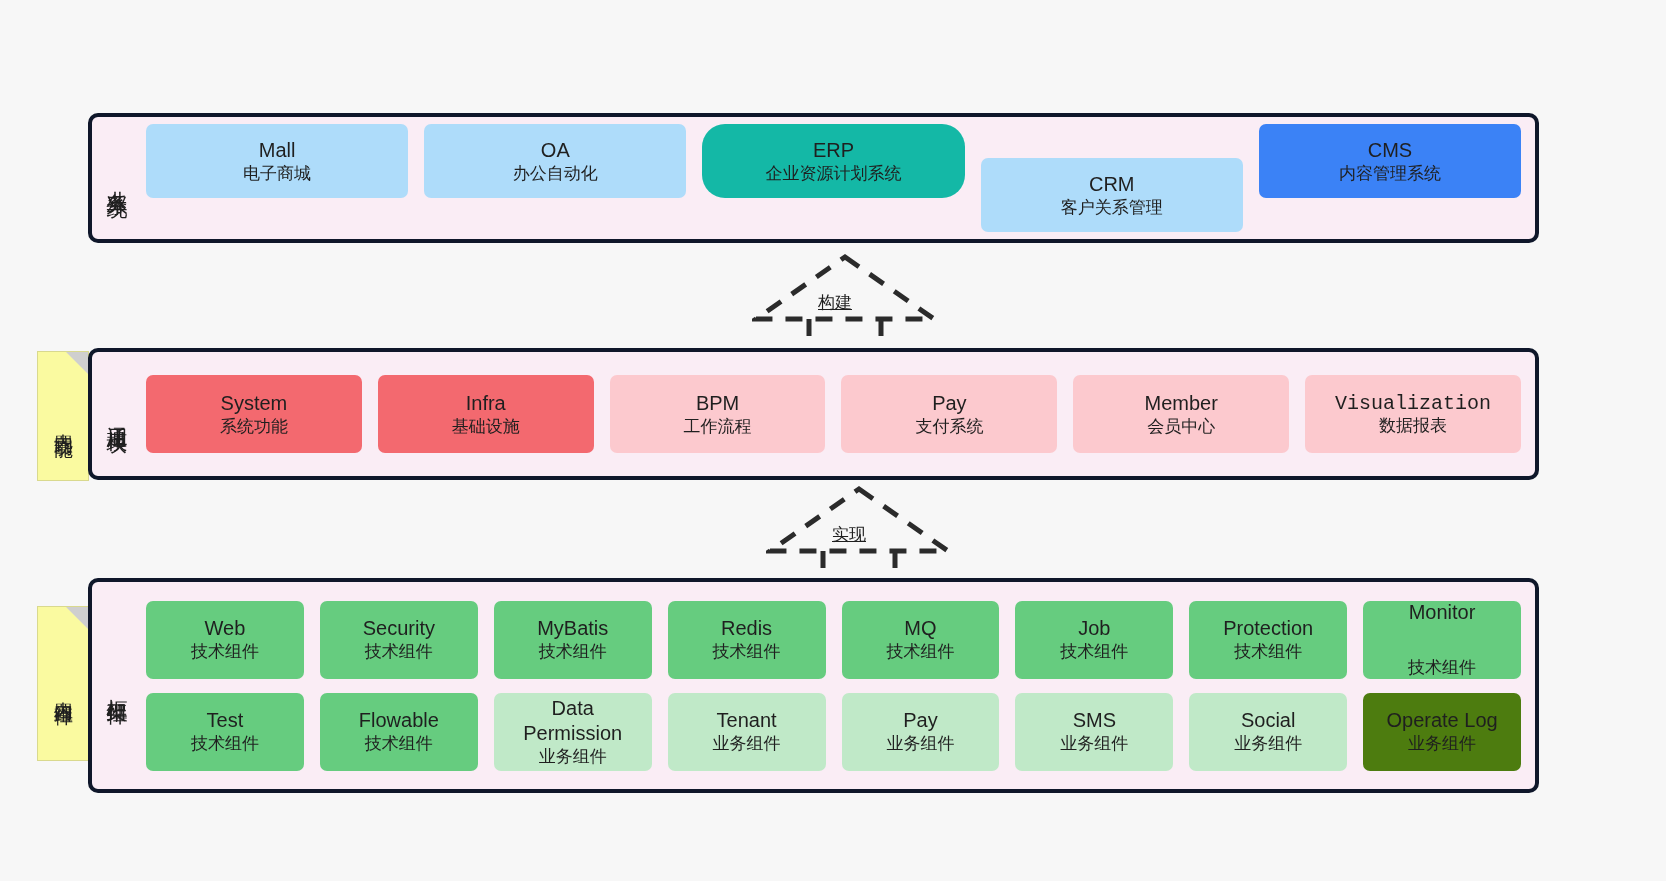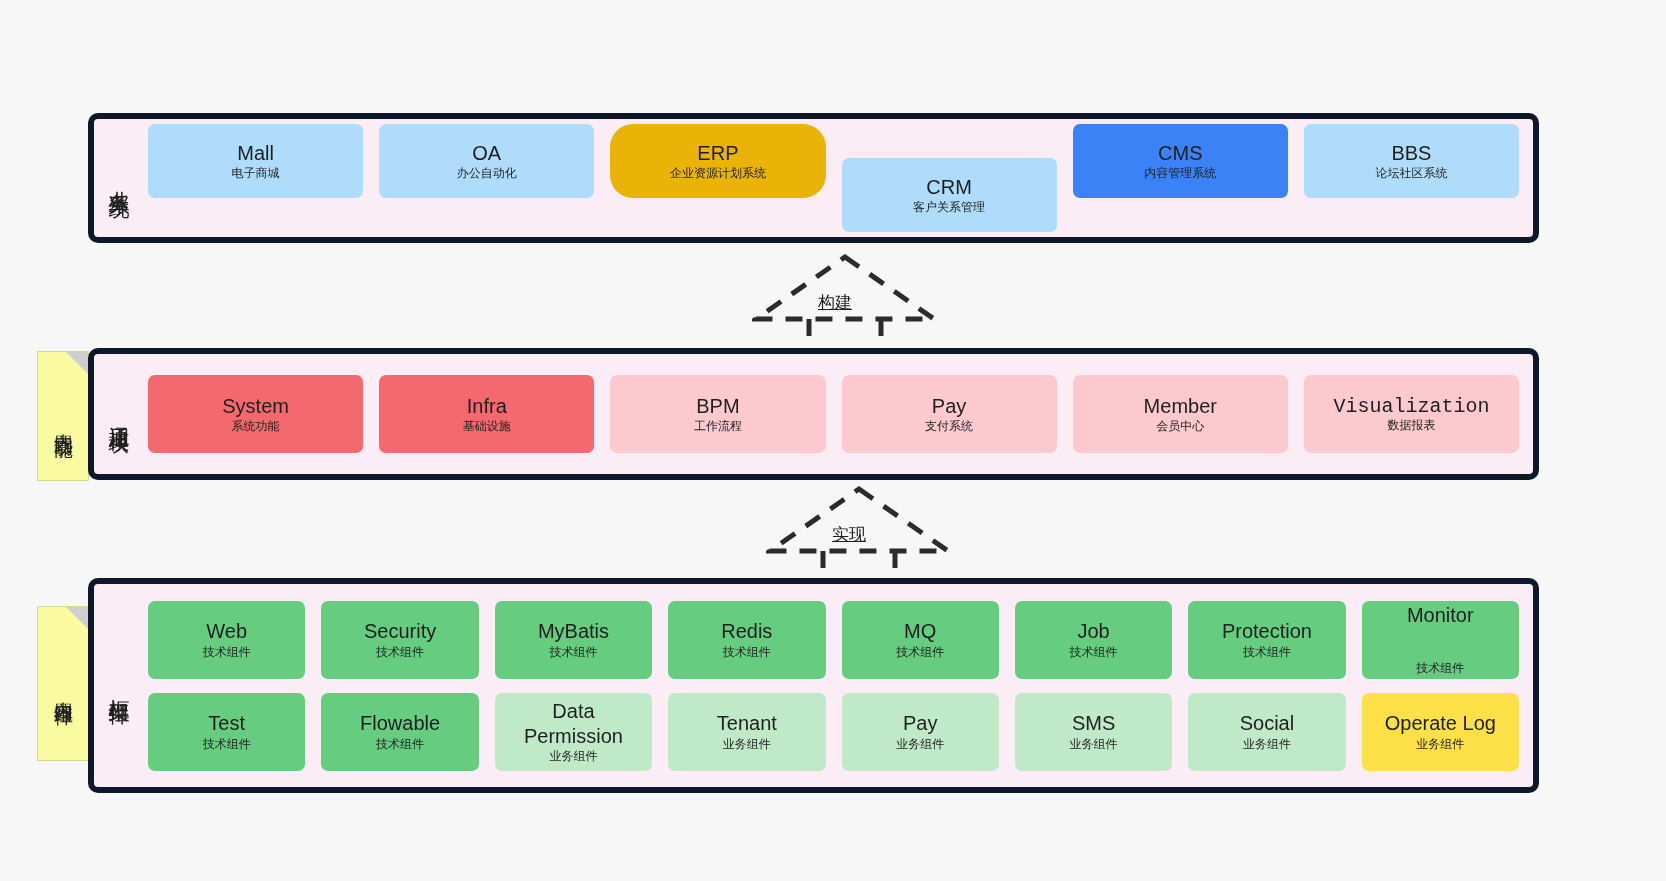--- a/index.html
+++ b/index.html
@@ -8,21 +8,21 @@
     background: #F7F7F7;
     font-family: "Liberation Sans", "DejaVu Sans", sans-serif;
     overflow: hidden;
   }
   #stage { position: relative; width: 1666px; height: 881px; }
 
   
   .layer {
     position: absolute;
     background: #FAEDF5;
-    border: 6px solid #0f172a;
+    border: 4px solid #0f172a;
     border-radius: 10px;
     display: flex;
     align-items: stretch;
   }
   .layer-title {
     width: 50px;
     flex: 0 0 50px;
     display: flex;
     align-items: center;
     justify-content: center;
@@ -55,21 +55,21 @@
     flex-direction: column;
     align-items: center;
     justify-content: center;
     text-align: center;
     line-height: 1.26;
     color: #1F1F1F;
     user-select: none;
     padding: 4px 6px;
   }
   .card .t1 { font-size: 20px; }
-  .card .t2 { font-size: 12px; }
+  .card .t2 { font-size: 17px; }
 
   .c-blue        { background: #AEDCFA; }
   .c-red         { background: #F3696F; }
   .c-pink        { background: #FCC9CE; }
   .c-green       { background: #66CC7F; }
   .c-lightgreen  { background: #C0E9C8; }
 
   
   #layer-business { left: 88px; top: 113px; width: 1451px; height: 130px; }
   #layer-business .card { height: 74px; }
@@ -140,35 +140,31 @@
     <div class="layer-body">
       <div class="row">
         <div class="card c-blue" style="background: rgb(174, 220, 250);">
           <div class="t1">Mall</div>
           <div class="t2">电子商城</div>
         </div>
         <div class="card c-blue" style="background: rgb(174, 220, 250);">
           <div class="t1">OA</div>
           <div class="t2">办公自动化</div>
         </div>
-        <div class="card c-blue" style="background: #eab308; border-radius: 23px;">
+        <div class="card c-blue" style="background: #14b8a6; border-radius: 23px;">
           <div class="t1">ERP</div>
           <div class="t2">企业资源计划系统</div>
         </div>
         <div class="card c-blue" style="background: rgb(174, 220, 250); margin-top: 34px;">
           <div class="t1">CRM</div>
           <div class="t2">客户关系管理</div>
         </div>
         <div class="card c-blue" style="background: #3b82f6;">
           <div class="t1">CMS</div>
           <div class="t2">内容管理系统</div>
-        </div>
-        <div class="card c-blue" style="background: rgb(174, 220, 250);">
-          <div class="t1">BBS</div>
-          <div class="t2">论坛社区系统</div>
         </div>
       </div>
     </div>
   </div>
 
   <div class="uml-arrow" id="arrow-build">
     <svg width="186" height="98" viewBox="0 0 186 98">
 
       <path d="M93 6 L182 68 L4 68 Z" fill="none" stroke="#2B2B2B" stroke-width="5" stroke-dasharray="17,13" stroke-linejoin="miter"></path>
 
@@ -289,21 +285,21 @@
           <div class="t2">业务组件</div>
         </div>
         <div class="card c-lightgreen" style="background: rgb(192, 233, 200);">
           <div class="t1">SMS</div>
           <div class="t2">业务组件</div>
         </div>
         <div class="card c-lightgreen" style="background: rgb(192, 233, 200);">
           <div class="t1">Social</div>
           <div class="t2">业务组件</div>
         </div>
-        <div class="card c-lightgreen" style="background: #fde047;">
+        <div class="card c-lightgreen" style="background: #4d7c0f;">
           <div class="t1">Operate Log</div>
           <div class="t2">业务组件</div>
         </div>
       </div>
 
     </div>
   </div>
 
 </div>
 

